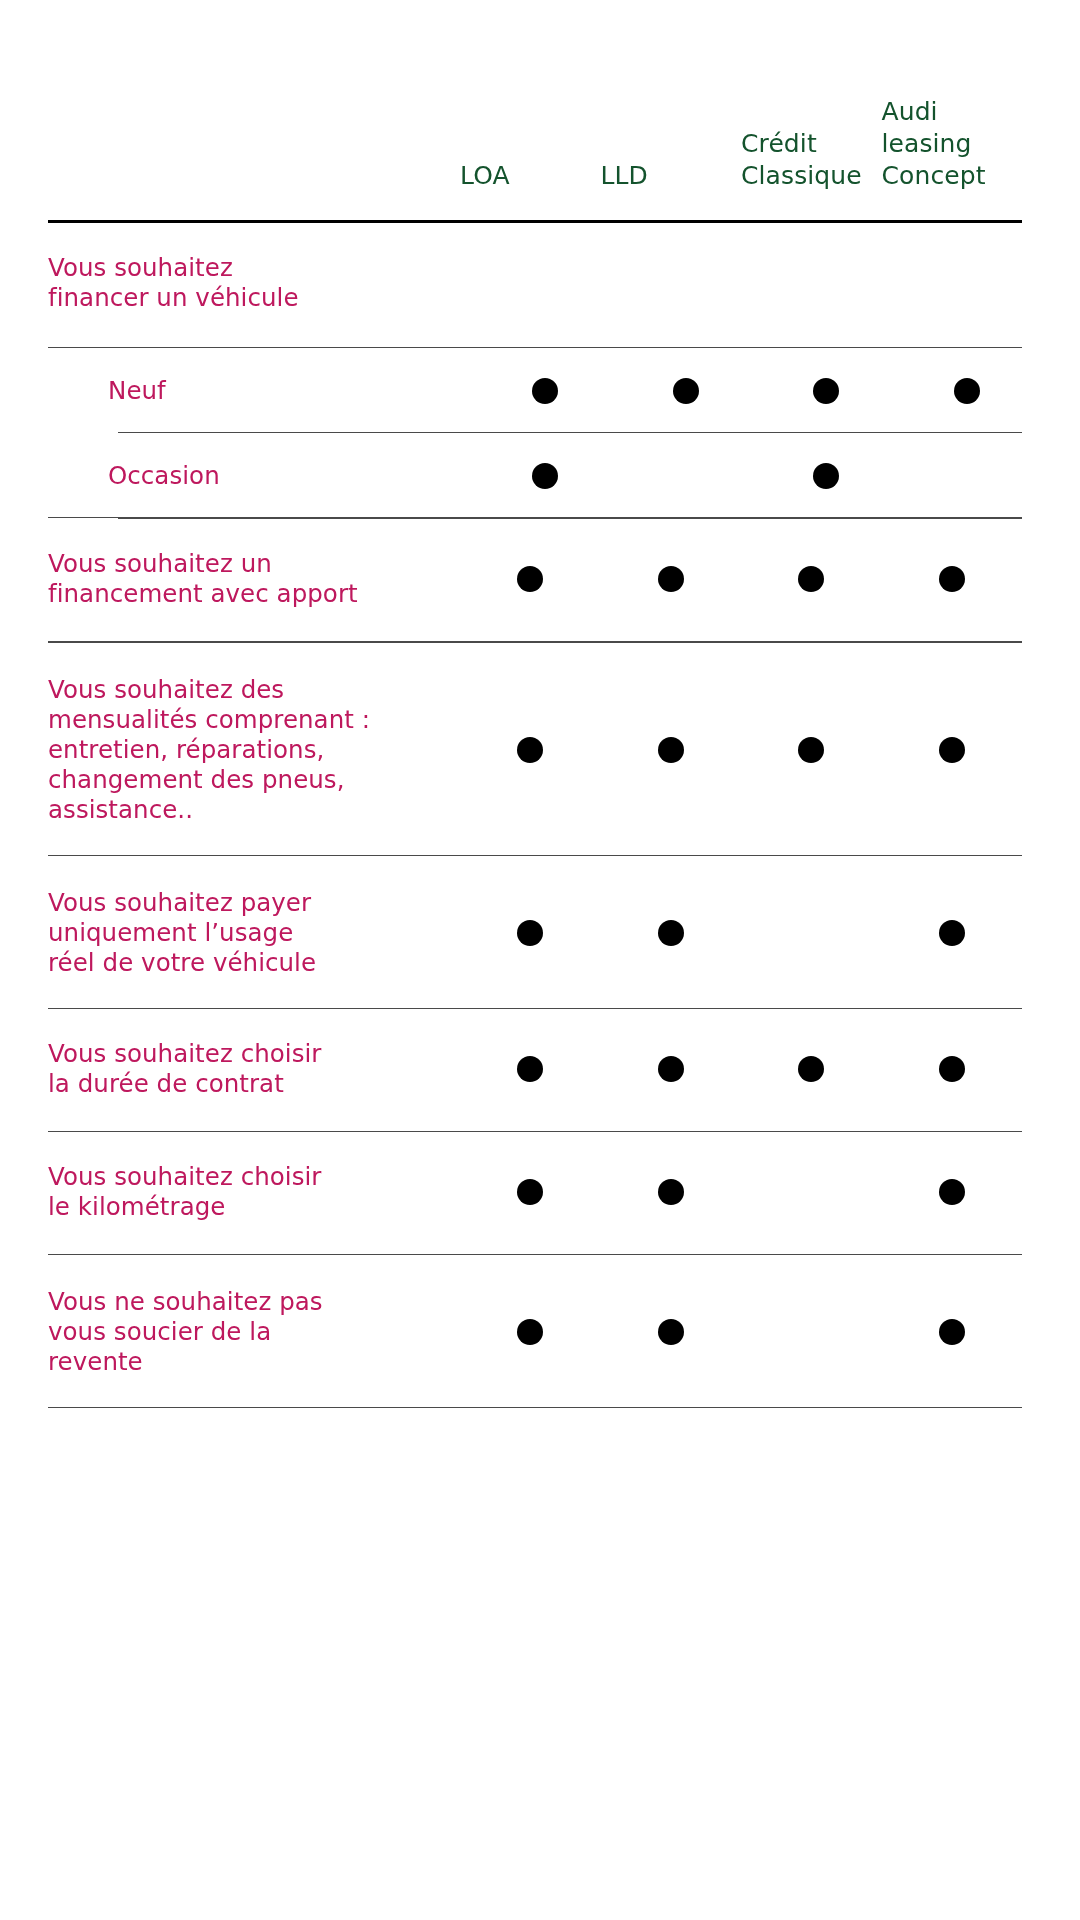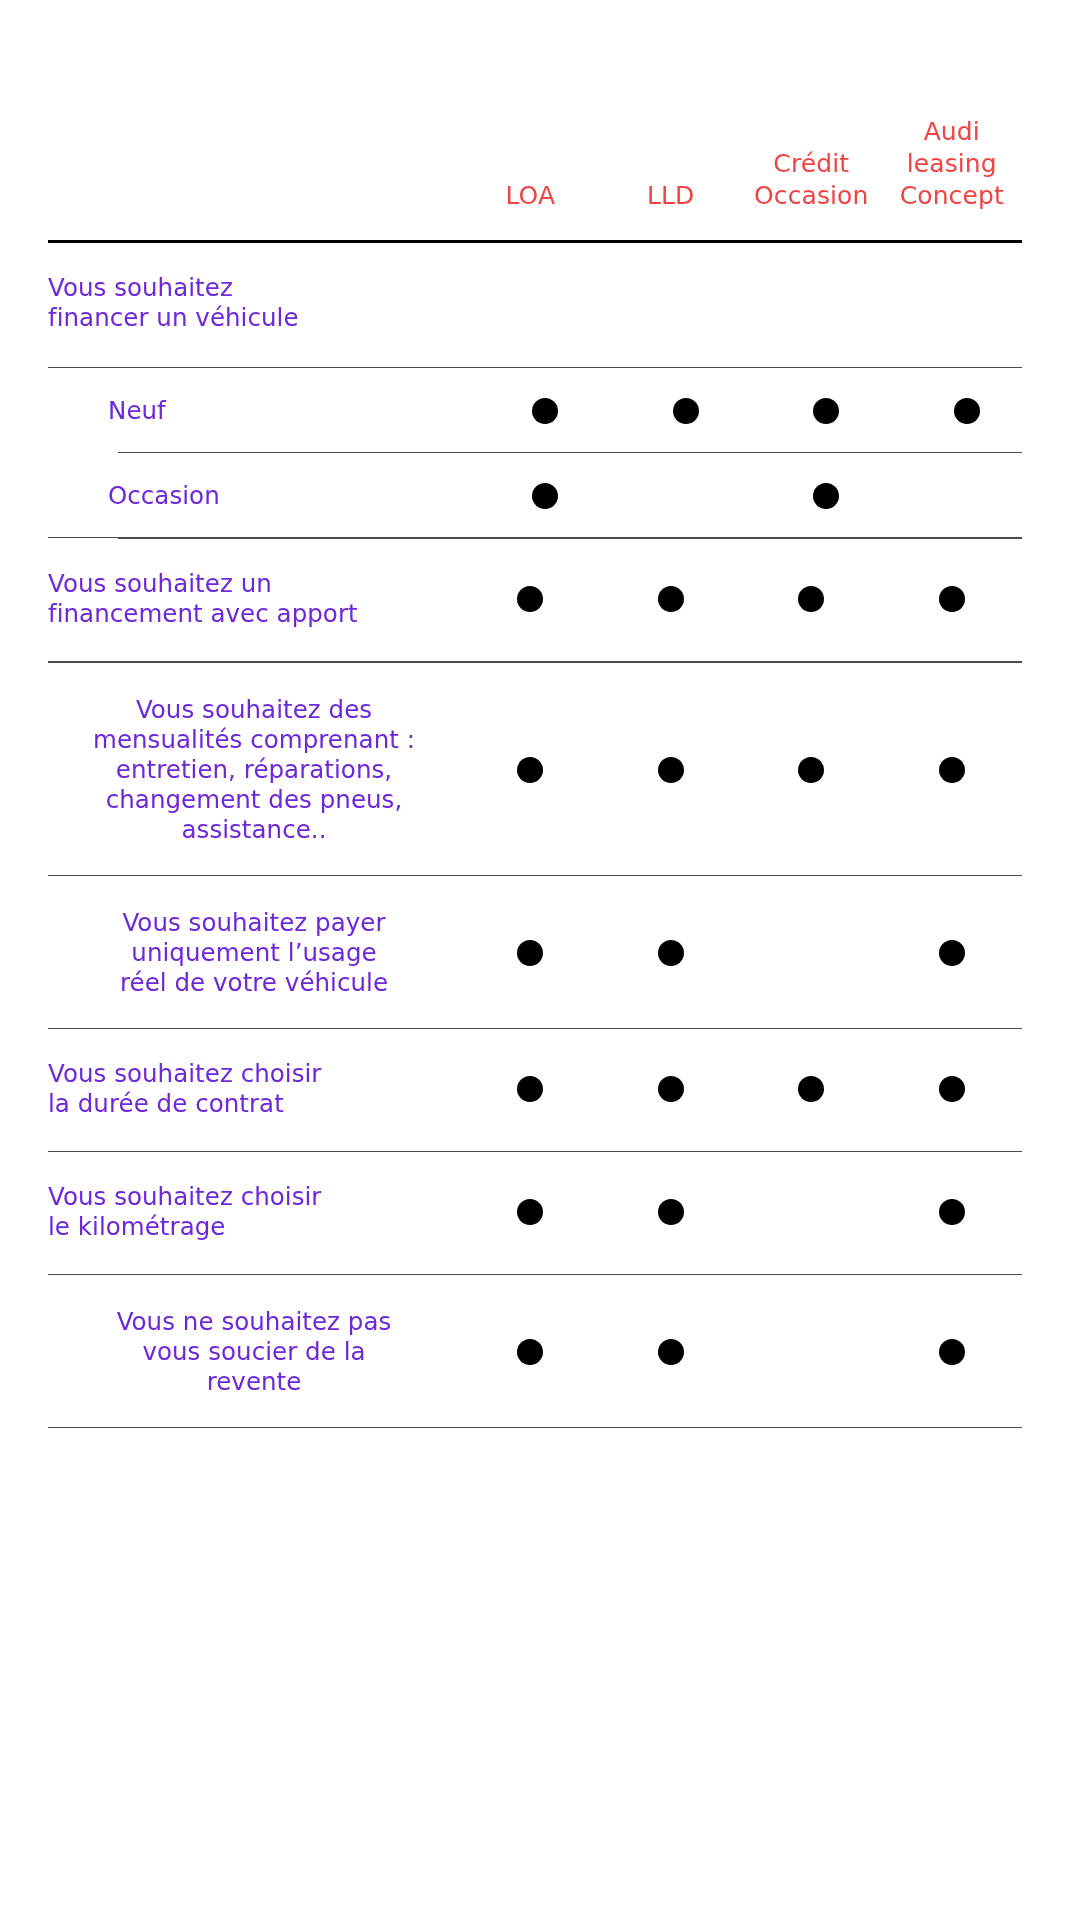--- a/index.html
+++ b/index.html
@@ -29,28 +29,26 @@
     padding-left: 48px;
     padding-right: 58px;
     padding-top: 96px;
     box-sizing: border-box;
   }
   .header-spacer {
     flex: 0 0 412px;
   }
   .header-cell {
     flex: 1 1 0;
-    text-align: center;
     font-size: 25px;
     line-height: 32px;
     font-weight: 400;
-    color: #ef4444;
+    color: #14532d;
     letter-spacing: 0.1px;
     padding-bottom: 2px;
-    margin-top: 20px;
   }
 
   
   .divider-strong {
     height: 3px;
     background: #000000;
     margin: 0 58px 0 48px;
   }
   .divider-light {
     height: 1px;
@@ -70,21 +68,21 @@
     padding-left: 48px;
     padding-right: 58px;
     box-sizing: border-box;
     min-height: 70px;
   }
   .row-label {
     flex: 0 0 412px;
     font-size: 24.5px;
     line-height: 30px;
     white-space: pre-line;
-    color: #6d28d9;
+    color: #be185d;
     letter-spacing: 0.05px;
   }
   .row.sub .row-label {
     padding-left: 60px;
     flex-basis: 412px;
     box-sizing: border-box;
   }
   .cell {
     flex: 1 1 0;
     display: flex;
@@ -97,34 +95,34 @@
     height: 26px;
     border-radius: 50%;
     background: #000000;
     display: block;
   }
 
   
   .row.group-title      { padding-top: 30px; padding-bottom: 34px; }
   .row.sub              { padding-top: 28px; padding-bottom: 26px; gap: 30px; }
   .row.plain            { padding-top: 30px; padding-bottom: 32px; align-items: center; }
-  .row.tall             { padding-top: 32px; padding-bottom: 30px; text-align: center; }
+  .row.tall             { padding-top: 32px; padding-bottom: 30px; }
   .spacer-26 { height: 26px; }
 </style>
 </head>
 <body>
 
 <div class="comparison-table">
 
   <div class="table-header">
     <div class="header-spacer"></div>
     <div class="header-cell">LOA</div>
     <div class="header-cell">LLD</div>
     <div class="header-cell">Crédit
-Occasion</div>
+Classique</div>
     <div class="header-cell">Audi
 leasing
 Concept</div>
   </div>
 
   <div class="spacer-26"></div>
   <div class="divider-strong"></div>
 
   <div class="row group-title">
     <div class="row-label">Vous souhaitez

